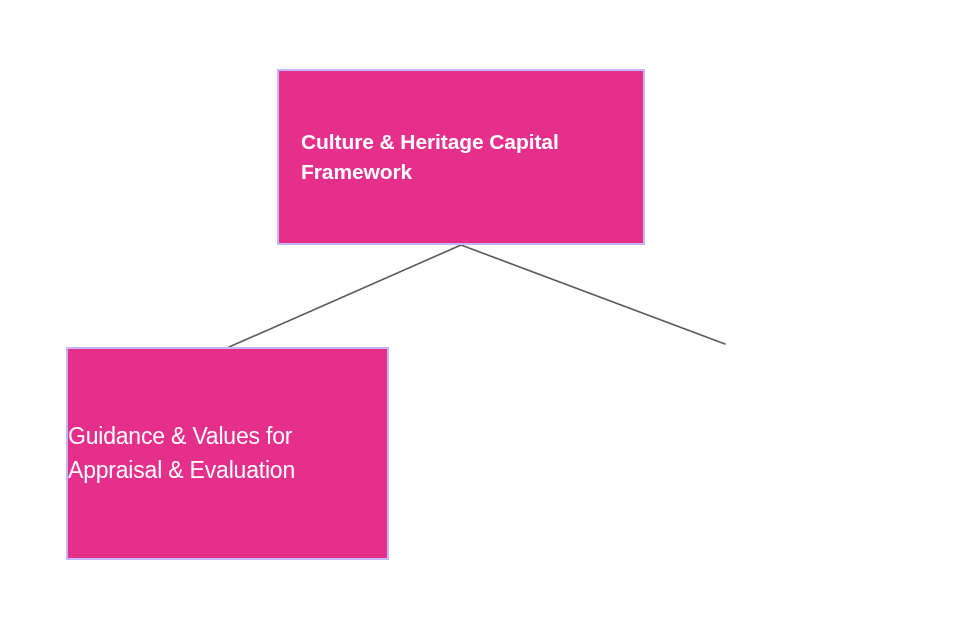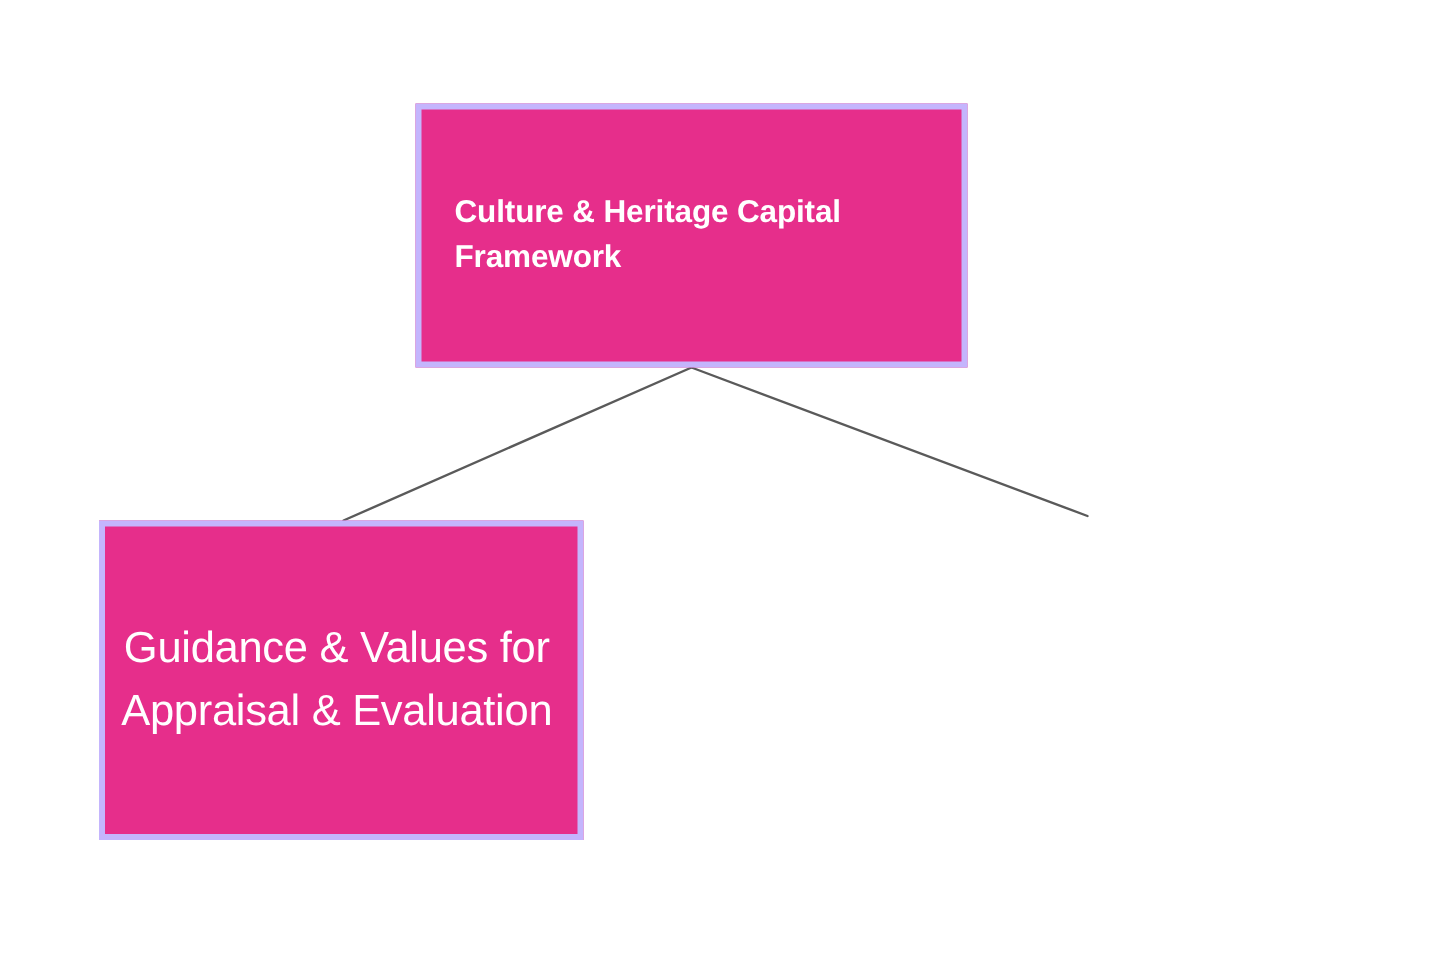--- a/index.html
+++ b/index.html
@@ -28,21 +28,21 @@
     top: 0;
     width: 960px;
     height: 640px;
     z-index: 1;
   }
 
   .node {
     position: absolute;
     z-index: 2;
     background: #e62e8b;
-    border: 4px solid #c4b5fd;
+    border: 2px solid #c4b5fd;
     box-sizing: border-box;
     display: flex;
     align-items: center;
     justify-content: center;
     color: #ffffff;
   }
 
   .node-label {
     display: block;
     color: #ffffff;
@@ -67,24 +67,24 @@
   }
 
   
   #node-guidance {
     left: 66px;
     top: 347px;
     width: 323px;
     height: 213px;
   }
   #node-guidance .node-label {
-    font-size: 29px;
+    font-size: 23px;
     font-weight: normal;
     line-height: 1.44;
-    text-align: center;
+    text-align: left;
     letter-spacing: -0.2px;
     padding-right: 6px;
   }
 
   #node-accounts {
     left: 566px;
     top: 344px;
     width: 320px;
     height: 214px;
   }

